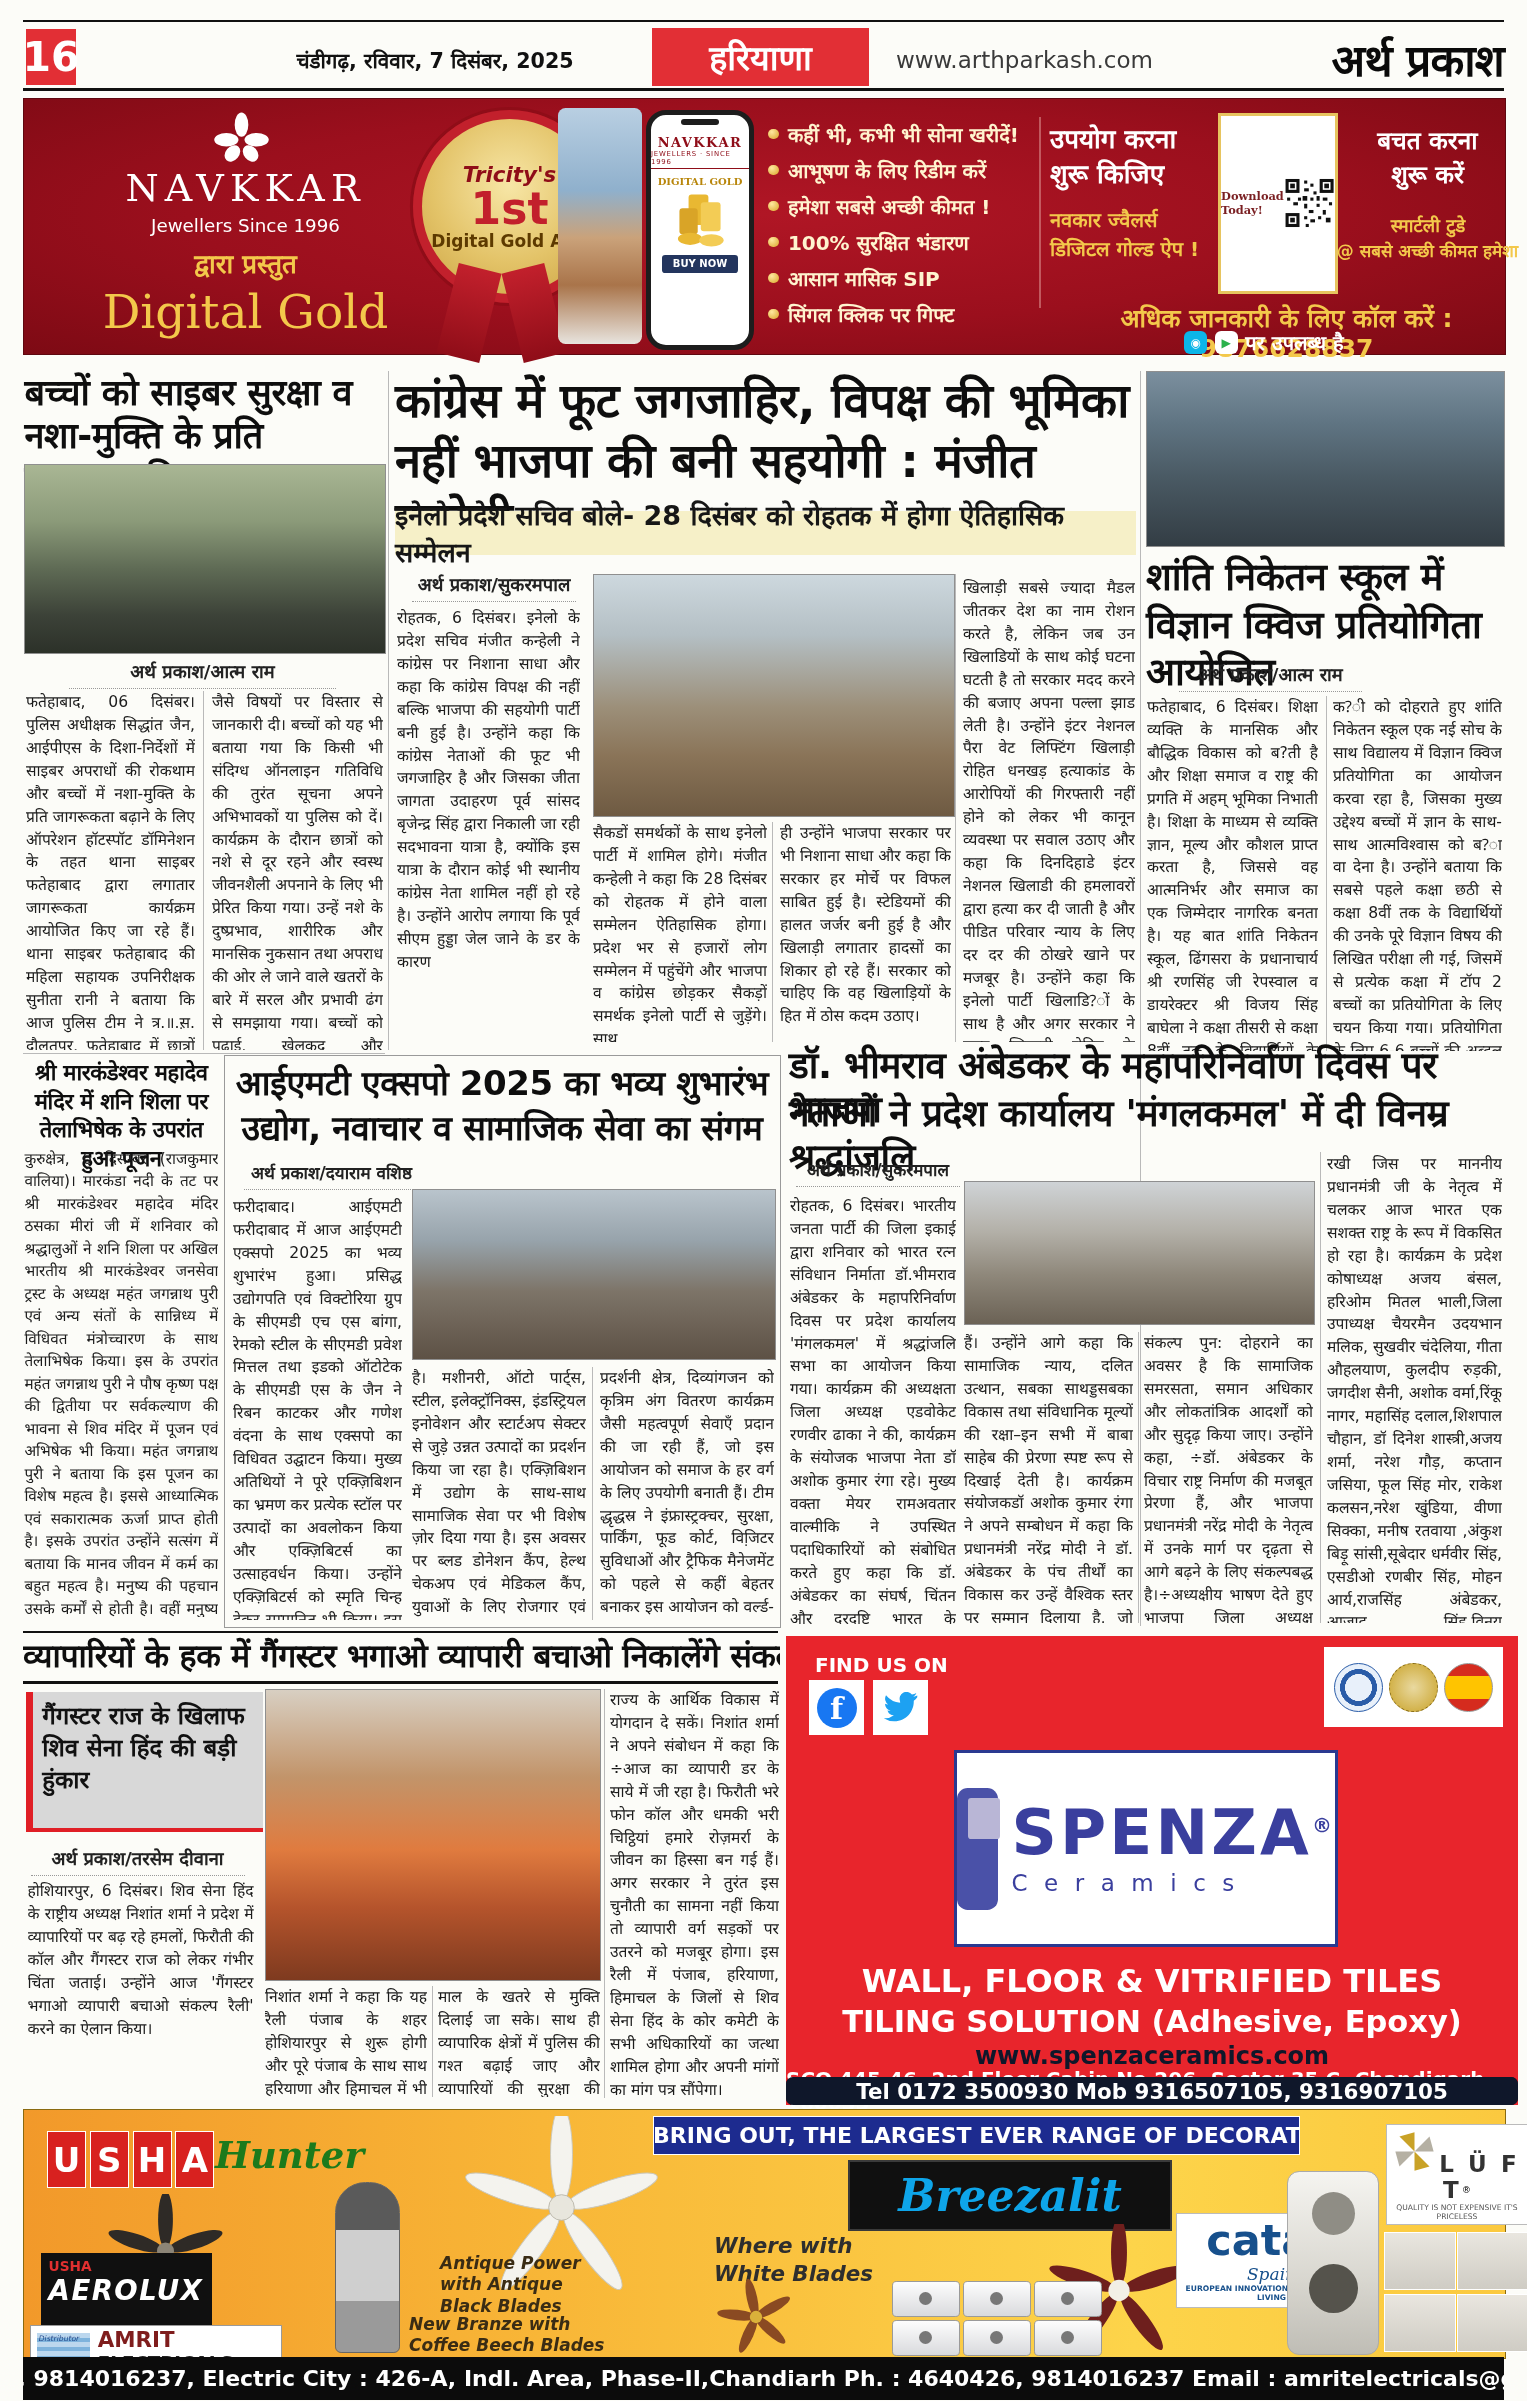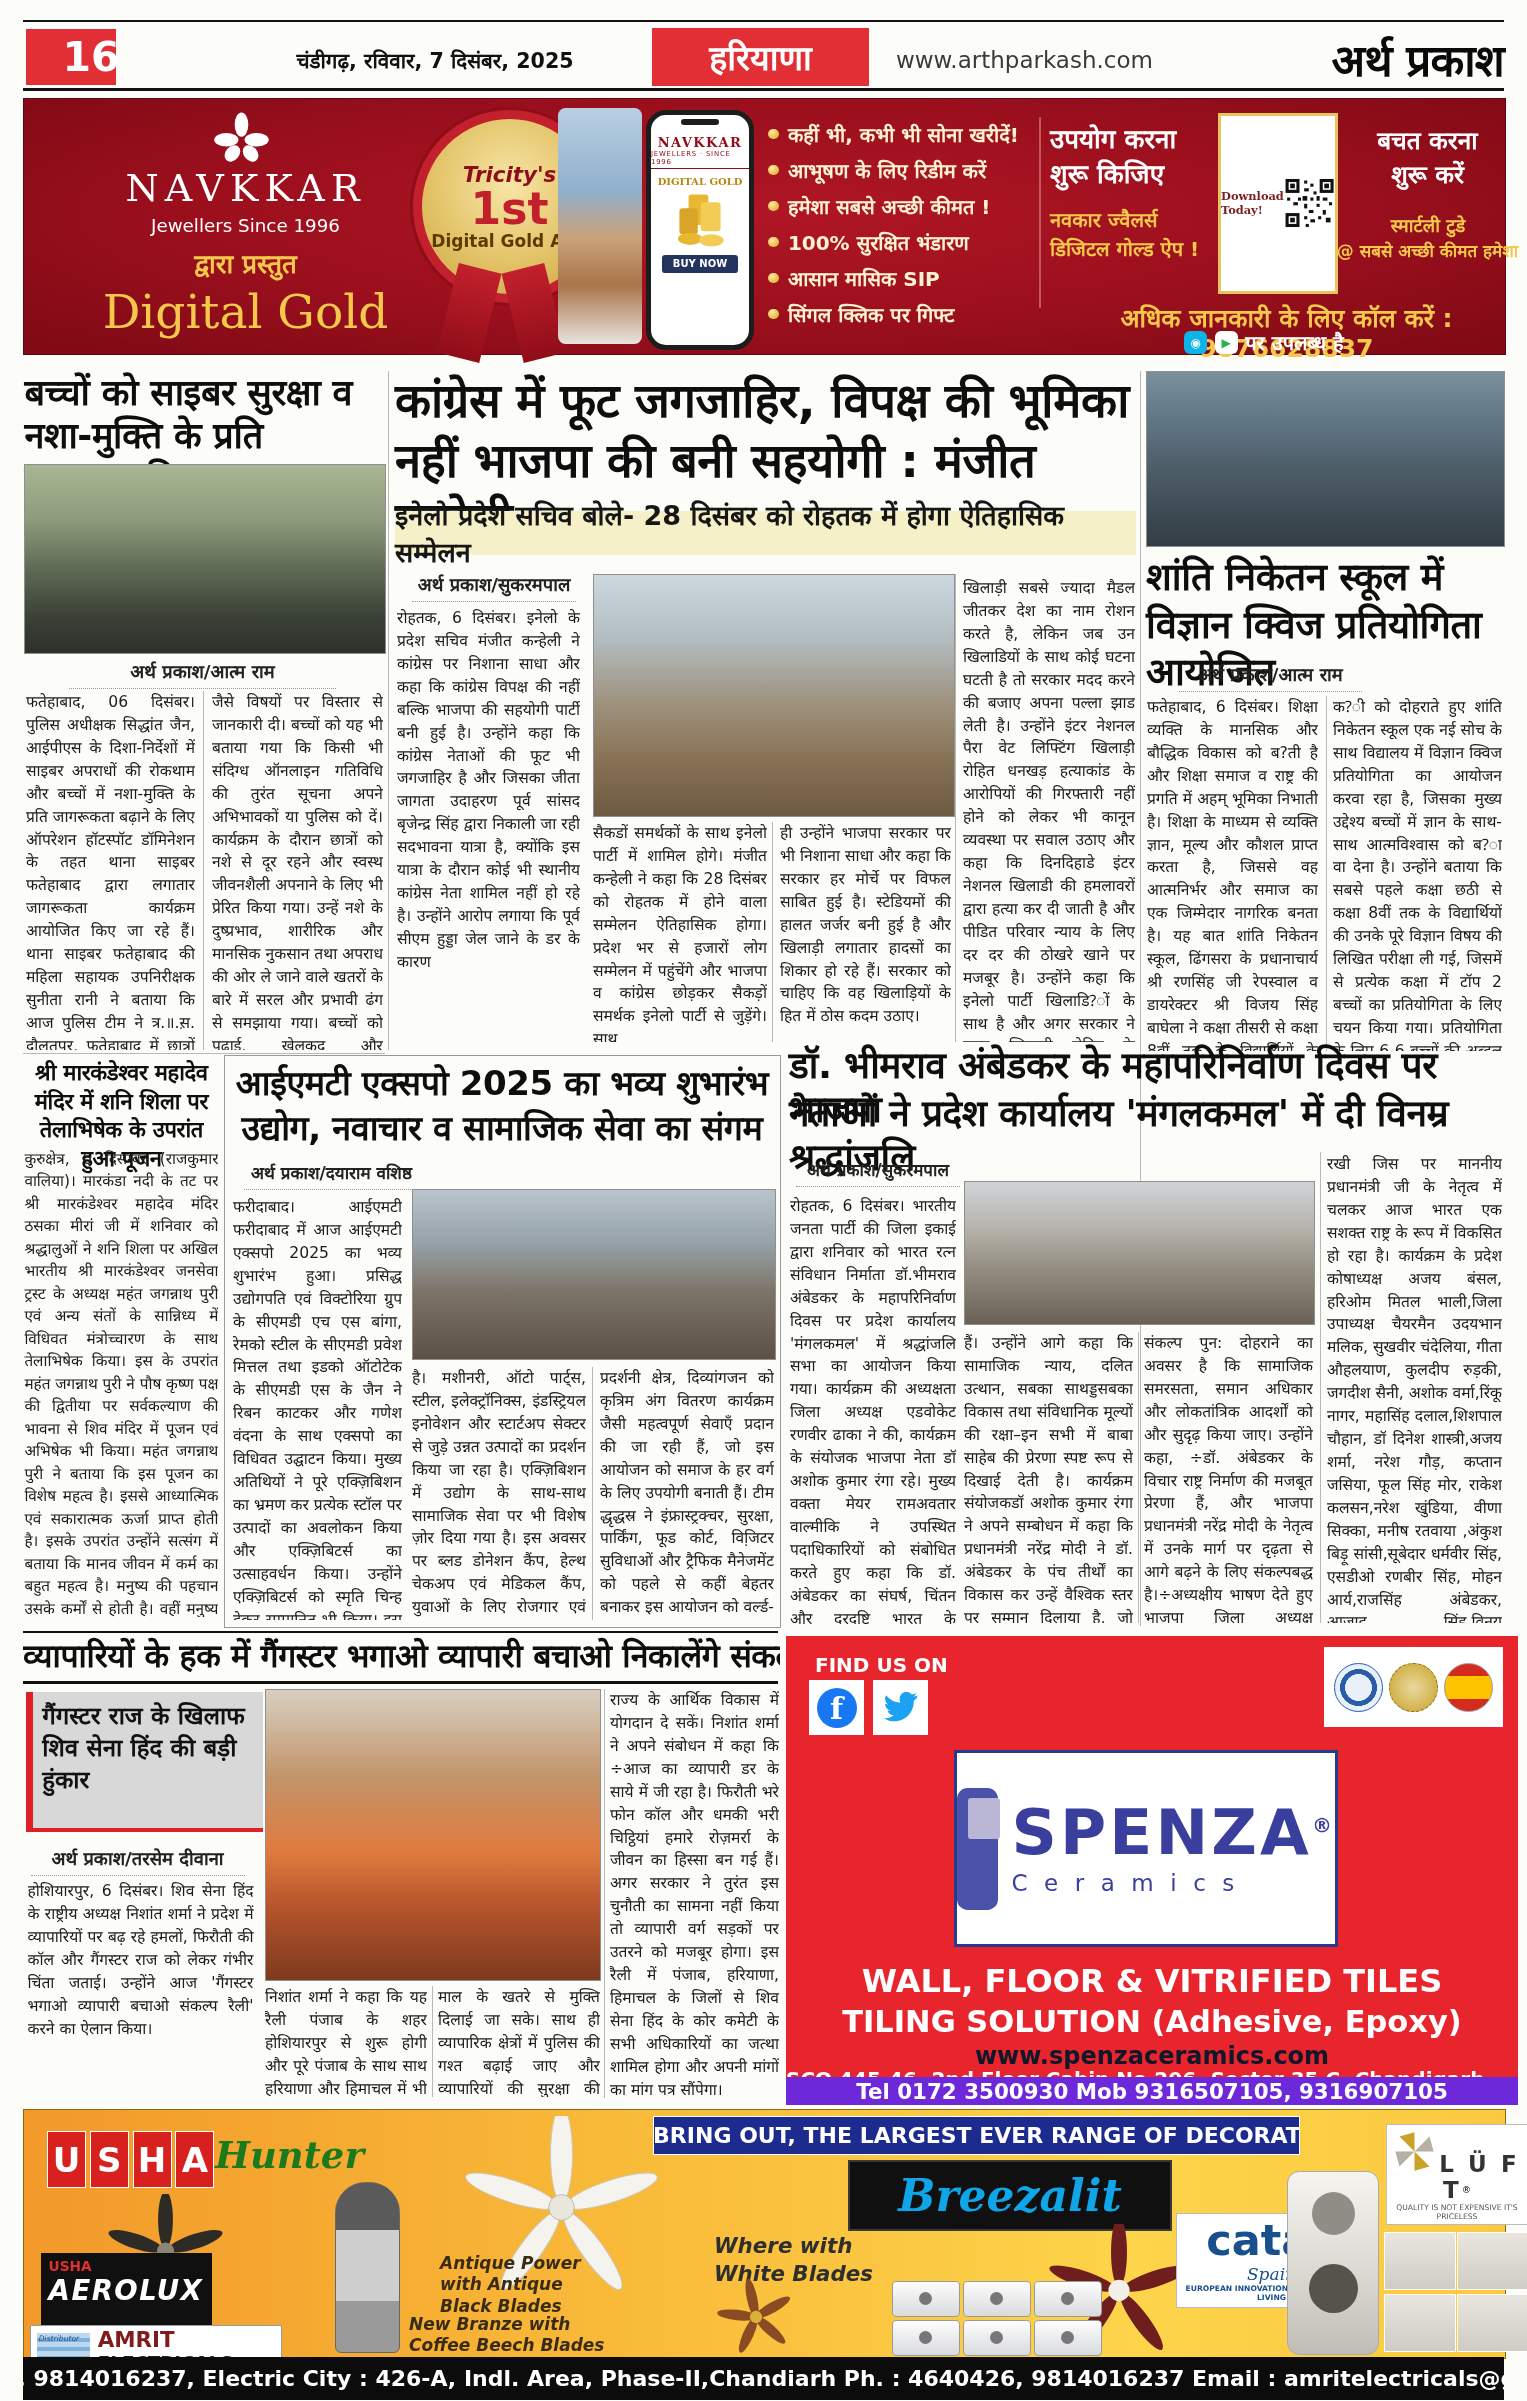--- a/index.html
+++ b/index.html
@@ -21,41 +21,41 @@
   .bullet-row{display:flex;align-items:center;height:36px;font-weight:700;font-size:20px;color:#fff4cf;}
   .badge-circle{border-radius:50%;background:radial-gradient(circle at 50% 38%,#f7e6a6 0%,#e3c368 55%,#caa242 100%);border:9.2px solid #c2202c;box-shadow:0 0 0 3.1px #8f0d18;display:flex;flex-direction:column;align-items:center;justify-content:center;}
   .ribbon-tail{position:absolute;width:44px;height:92px;background:linear-gradient(180deg,#c2202c,#8f0d18);}
   .phone{background:#fff;border:5.3px solid #1d1d1d;border-radius:20px;display:flex;flex-direction:column;align-items:center;overflow:hidden;}
   .qrbox{background:#fff;border:3.1px solid #e7c45f;display:flex;flex-direction:row;align-items:center;}
   
   #subhead{background:#f6f0c8;display:flex;align-items:center;justify-content:center;}
   
   #spenza{background:#e8252c;}
   .sp-white-panel{background:#fff;border:3.1px solid #2a3990;display:flex;align-items:center;justify-content:center;gap:13.7px;}
-  .sp-blue-bar{background:#6d28d9;color:#fff;font-weight:700;}
+  .sp-blue-bar{background:#0f172a;color:#fff;font-weight:700;border-radius:7px;}
   .social-tile{background:#fff;display:flex;align-items:center;justify-content:center;}
   .fb-circle{width:40px;height:40px;border-radius:50%;background:#1877f2;color:#fff;font-weight:700;font-size:30.5px;display:flex;align-items:center;justify-content:center;font-family:"DejaVu Serif",serif;}
   .cert-dot{width:47px;height:47px;border-radius:50%;display:inline-block;margin:3.1px;}
   
   #usha-ad{background:linear-gradient(90deg,#f2992a 0%,#f8b637 35%,#fdd44a 75%,#fbc93f 100%);border:0.8px solid #8a6a10;}
   .usha-letter{width:37px;height:55px;background:#d8211f;color:#fff;font-weight:700;font-size:34px;display:inline-flex;align-items:center;justify-content:center;margin-right:3.8px;border:1.5px solid #fff;}
   .blk-box{background:#101010;color:#fff;}
   .vent{width:66px;height:34px;background:linear-gradient(180deg,#fdfdfd,#d9dadd);border:0.8px solid #9a9a9a;border-radius:4.6px;display:inline-flex;align-items:center;justify-content:center;margin:1.5px;}
   .vent i{width:13.7px;height:13.7px;border-radius:50%;background:#777;}
   .thumb{width:70px;height:56px;background:linear-gradient(180deg,#e9e6df,#cfccc4);border:0.8px solid #fff;display:inline-block;margin:0.8px;}
   .note-box{background:#d8d8d8;border-left:7.6px solid #e01f26;border-bottom:4.6px solid #e01f26;font-weight:700;font-size:24px;line-height:1.35;color:#111;padding:7.6px 9.2px;}
   .blackbar{background:#0c0c0c;color:#fff;font-weight:700;display:flex;align-items:center;justify-content:center;white-space:nowrap;overflow:hidden;}
 </style>
 </head>
 <body>
 
 <div id="page">
 
   <div class="abs" style="left:23px;top:20px;width:1481px;height:2.3px;background:#111;"></div>
-  <div class="abs" style="left:26px;top:29px;width:50px;height:56px;background:#e22f35;color:#fff;font-size:41px;font-weight:700;display:flex;align-items:center;justify-content:center;padding-left:40px;">
+  <div class="abs" style="left:26px;top:29px;width:50px;height:56px;background:#e22f35;color:#fff;font-size:41px;font-weight:700;display:flex;align-items:center;justify-content:center;">
       <span>16</span>
     </div>
   <div class="abs" style="left:252px;top:46px;width:366px;font-size:20.6px;font-weight:700;color:#111;text-align:center;">चंडीगढ़, रविवार, 7 दिसंबर, 2025</div>
   <div class="abs" style="left:652px;top:27.5px;width:217px;height:58px;background:#e22f35;color:#fff;font-size:34px;font-weight:700;display:flex;align-items:center;justify-content:center;">
       <span>हरियाणा</span>
     </div>
   <div class="abs" style="left:896px;top:47px;width:229px;font-size:23px;color:#3a3a3a;">www.arthparkash.com</div>
   <div class="abs serif" style="left:1251px;top:29px;width:253px;font-size:44px;font-weight:700;color:#0a0a0a;text-align:right;letter-spacing:-0.8px;">अर्थ प्रकाश</div>
   <div class="abs" style="left:23px;top:88px;width:1481px;height:3.1px;background:#111;"></div>
 

